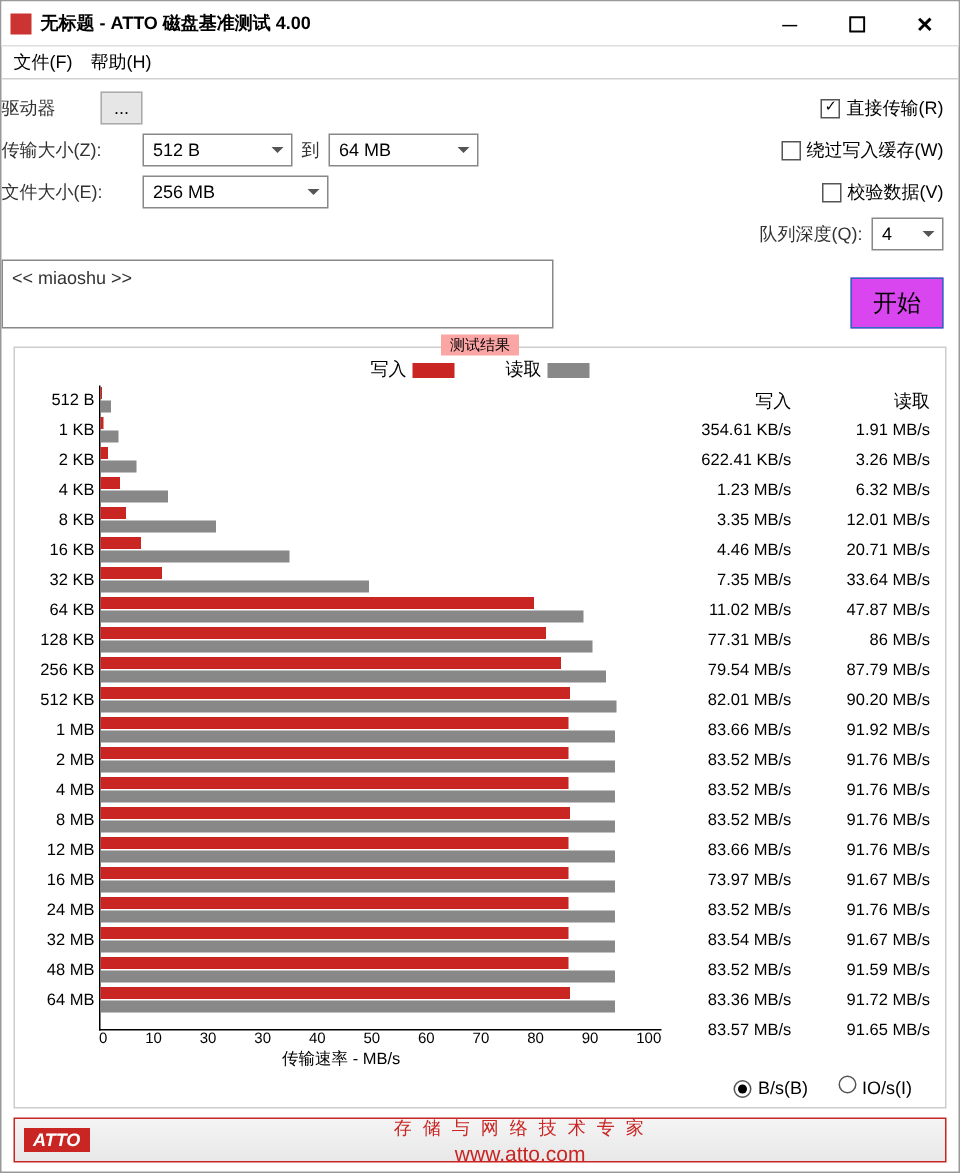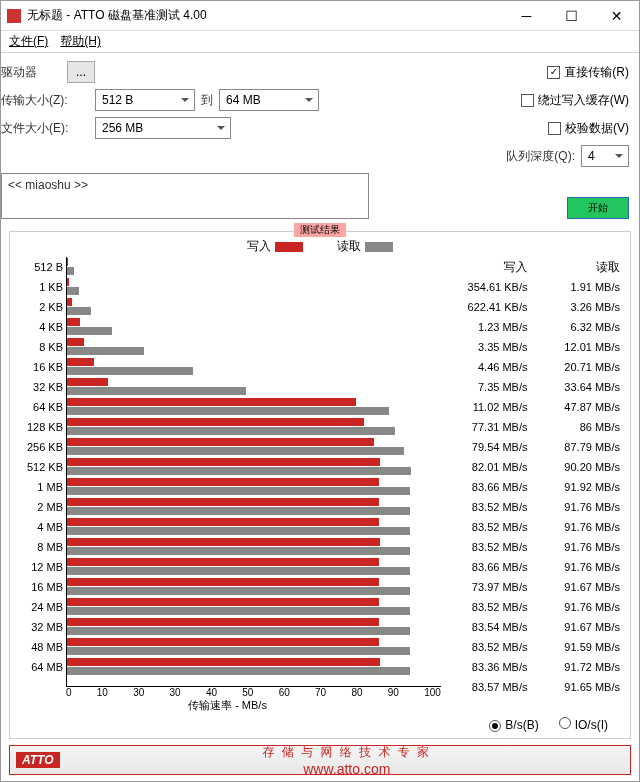--- a/index.html
+++ b/index.html
@@ -1,36 +1,36 @@
 <!DOCTYPE html>
 <html><head>
 <meta charset="utf-8">
 <style>
   * { box-sizing: border-box; margin: 0; padding: 0; font-family: "Microsoft YaHei", "SimSun", Arial, sans-serif; }
   body { background: #f0f0f0; width: 640px; height: 782px; overflow: hidden; }
   .window { width: 640px; height: 782px; background: #fff; border: 1px solid #999; display: flex; flex-direction: column; }
 
-  .titlebar { height: 30px; background: #fff; display: flex; align-items: center; padding: 0 0 0 6px; border-bottom: 1px solid #ddd; }
+  .titlebar { height: 30px; background: #fff; display: flex; align-items: center; padding: 0 0 0 6px; border-bottom: 1px solid #ddd; font-weight: bold; }
   .titlebar .app-icon { width: 14px; height: 14px; background: #c33; margin-right: 6px; }
   .titlebar .title { flex: 1; font-size: 12px; color: #000; }
   .titlebar .winbtn { width: 45px; height: 30px; display: flex; align-items: center; justify-content: center; font-size: 14px; }
 
-  .menubar { height: 22px; padding: 0 8px; display: flex; gap: 12px; align-items: center; font-size: 12px; border-bottom: 1px solid #d0d0d0; text-decoration: underline; }
+  .menubar { height: 22px; padding: 0 8px; display: flex; gap: 12px; align-items: center; font-size: 12px; border-bottom: 1px solid #d0d0d0; }
 
   .toolbar { padding: 8px 10px 4px 0; }
   .row { display: flex; align-items: center; margin-bottom: 6px; }
   .lbl { font-size: 12px; color: #333; }
   .btn3 { width: 28px; height: 22px; background: #e6e6e6; border: 1px solid #aaa; text-align: center; font-size: 12px; line-height: 20px; margin-left: 6px; }
   .dropdown { height: 22px; border: 1px solid #888; background: #fff; font-size: 12px; display: flex; align-items: center; padding: 0 18px 0 6px; position: relative; }
   .dropdown::after { content: ""; position: absolute; right: 5px; top: 8px; width: 0; height: 0; border-left: 4px solid transparent; border-right: 4px solid transparent; border-top: 4px solid #555; }
   .checkbox { display: flex; align-items: center; font-size: 12px; gap: 4px; }
   .cb-box { width: 13px; height: 13px; border: 1px solid #555; display: inline-flex; align-items: center; justify-content: center; font-size: 10px; line-height: 10px; background:#fff; }
 
   .textbox { border: 1px solid #888; width: 368px; height: 46px; padding: 4px 6px; font-size: 12px; color: #333; background: #fff; overflow: auto; }
-  .start-btn { width: 62px; height: 22px; border: 1px solid #2a6bbf; background: #22c55e; font-size: 10px; }
+  .start-btn { width: 62px; height: 34px; border: 1px solid #2a6bbf; background: #d946ef; font-size: 16px; }
 
   .results-frame { margin: 2px 8px 6px 8px; border: 1px solid #ccc; padding: 2px 4px 4px 4px; position: relative; flex:1; display:flex; flex-direction:column; }
   .results-title { position: absolute; top: -9px; left: 50%; transform: translateX(-50%); background: #fca5a5; padding: 0 6px; font-size: 10px; }
 
   .legend { display: flex; justify-content: center; gap: 34px; font-size: 12px; margin: 4px 0 2px 0; }
   .swatch { display: inline-block; width: 28px; height: 10px; vertical-align: middle; margin-left: 4px; }
   .write-col { background: #c82523; }
   .read-col { background: #888; }
 
   .chart-area { flex:1; display:flex; }
@@ -94,21 +94,21 @@
           <span>64 MB</span>
         </span>
       <span style="flex:1"></span>
       <label class="checkbox">
           <span class="cb-box"></span>
           <span>绕过写入缓存(W)</span>
         </label>
     </div>
     <div class="row">
       <span class="lbl" style="width:94px">文件大小(E):</span>
-      <span class="dropdown" style="width:136px">
+      <span class="dropdown" style="width:124px">
           <span>256 MB</span>
         </span>
       <span style="flex:1"></span>
       <label class="checkbox">
           <span class="cb-box"></span>
           <span>校验数据(V)</span>
         </label>
     </div>
     <div class="row">
       <span style="flex:1"></span>

